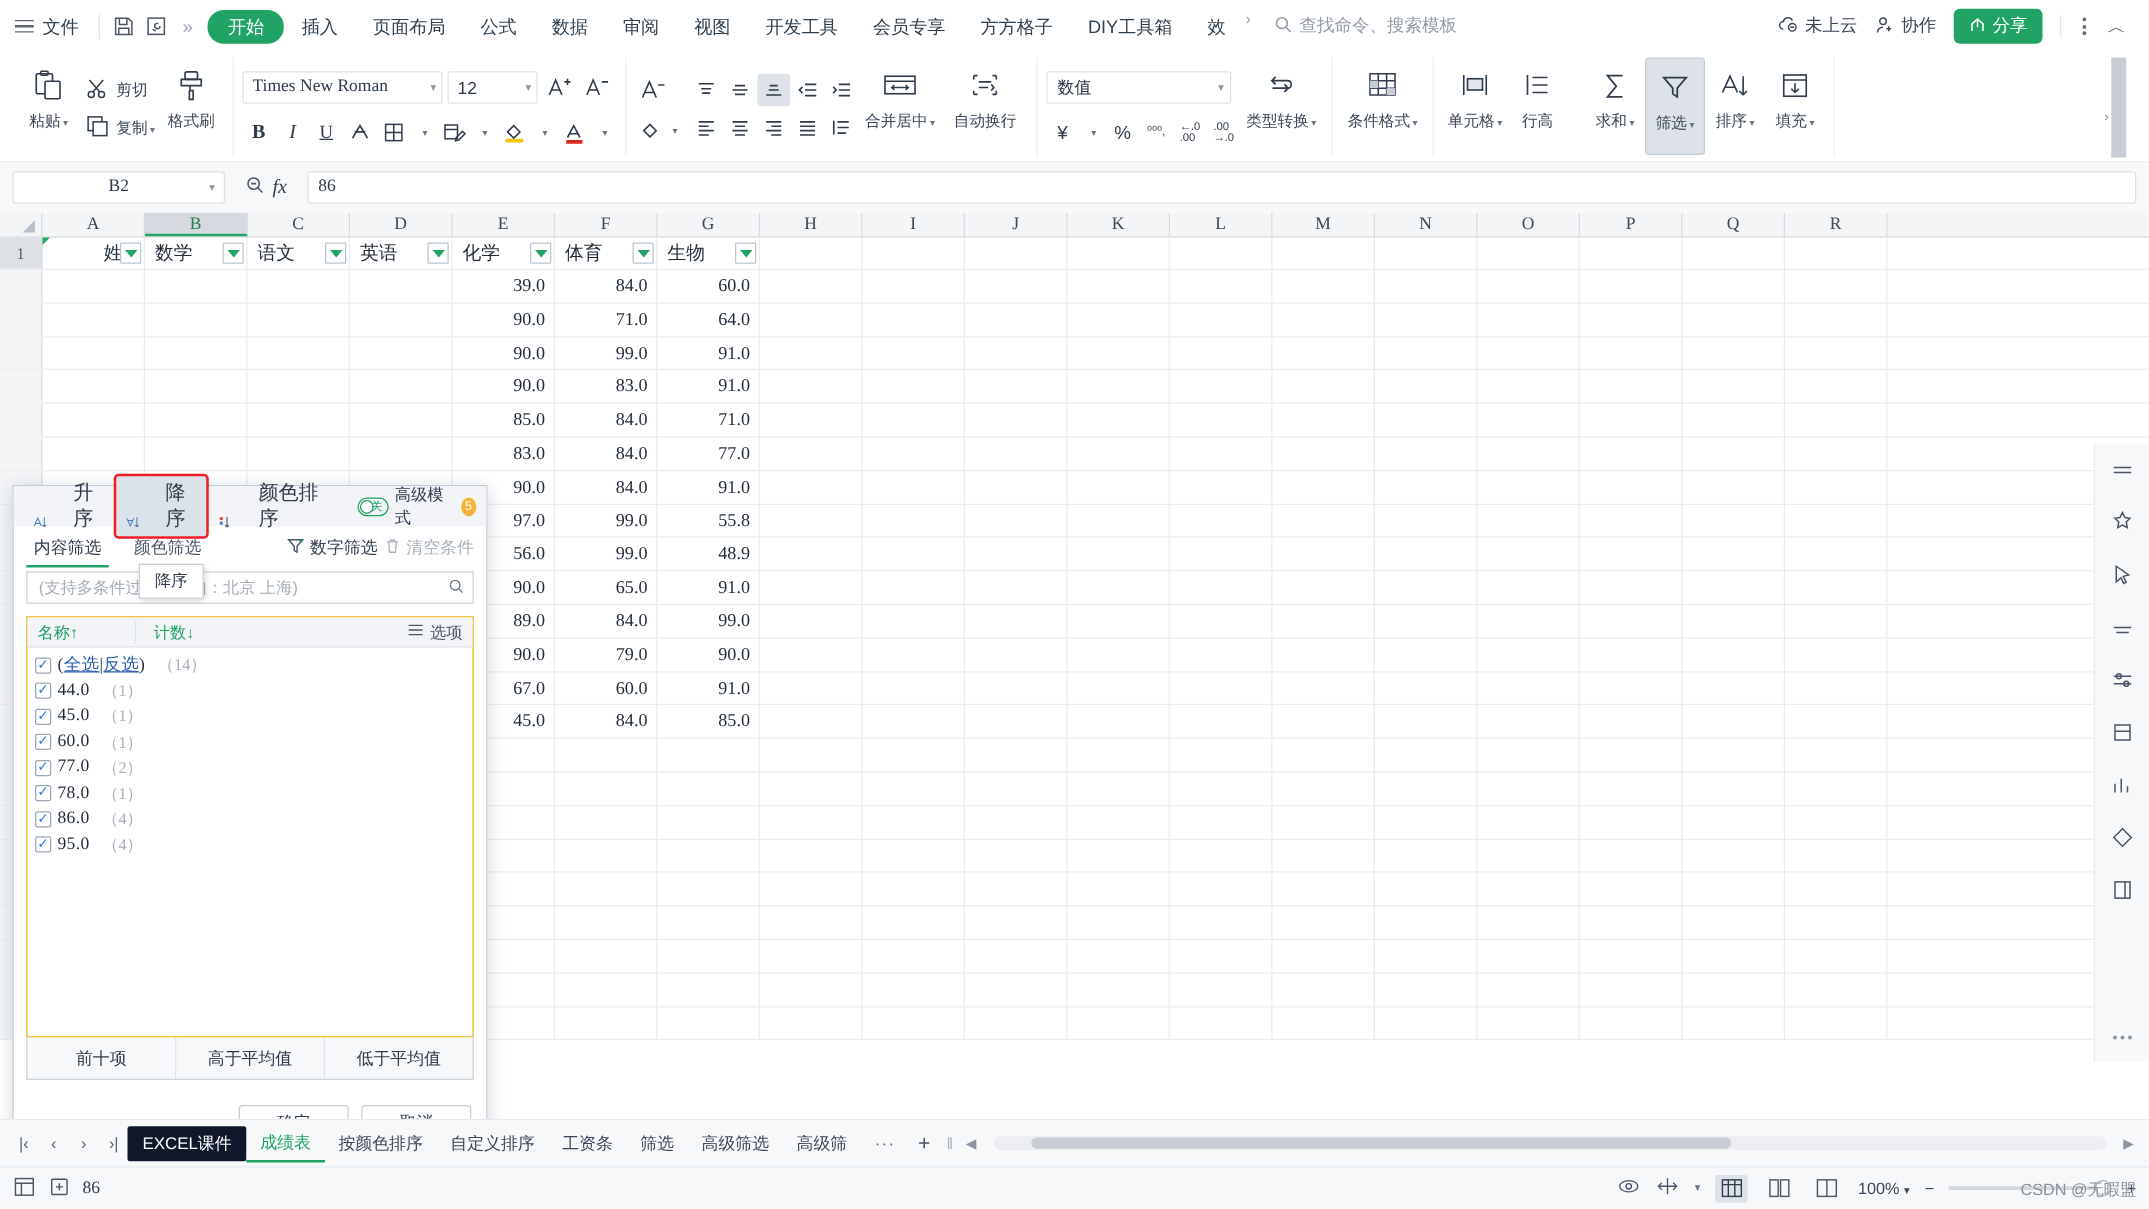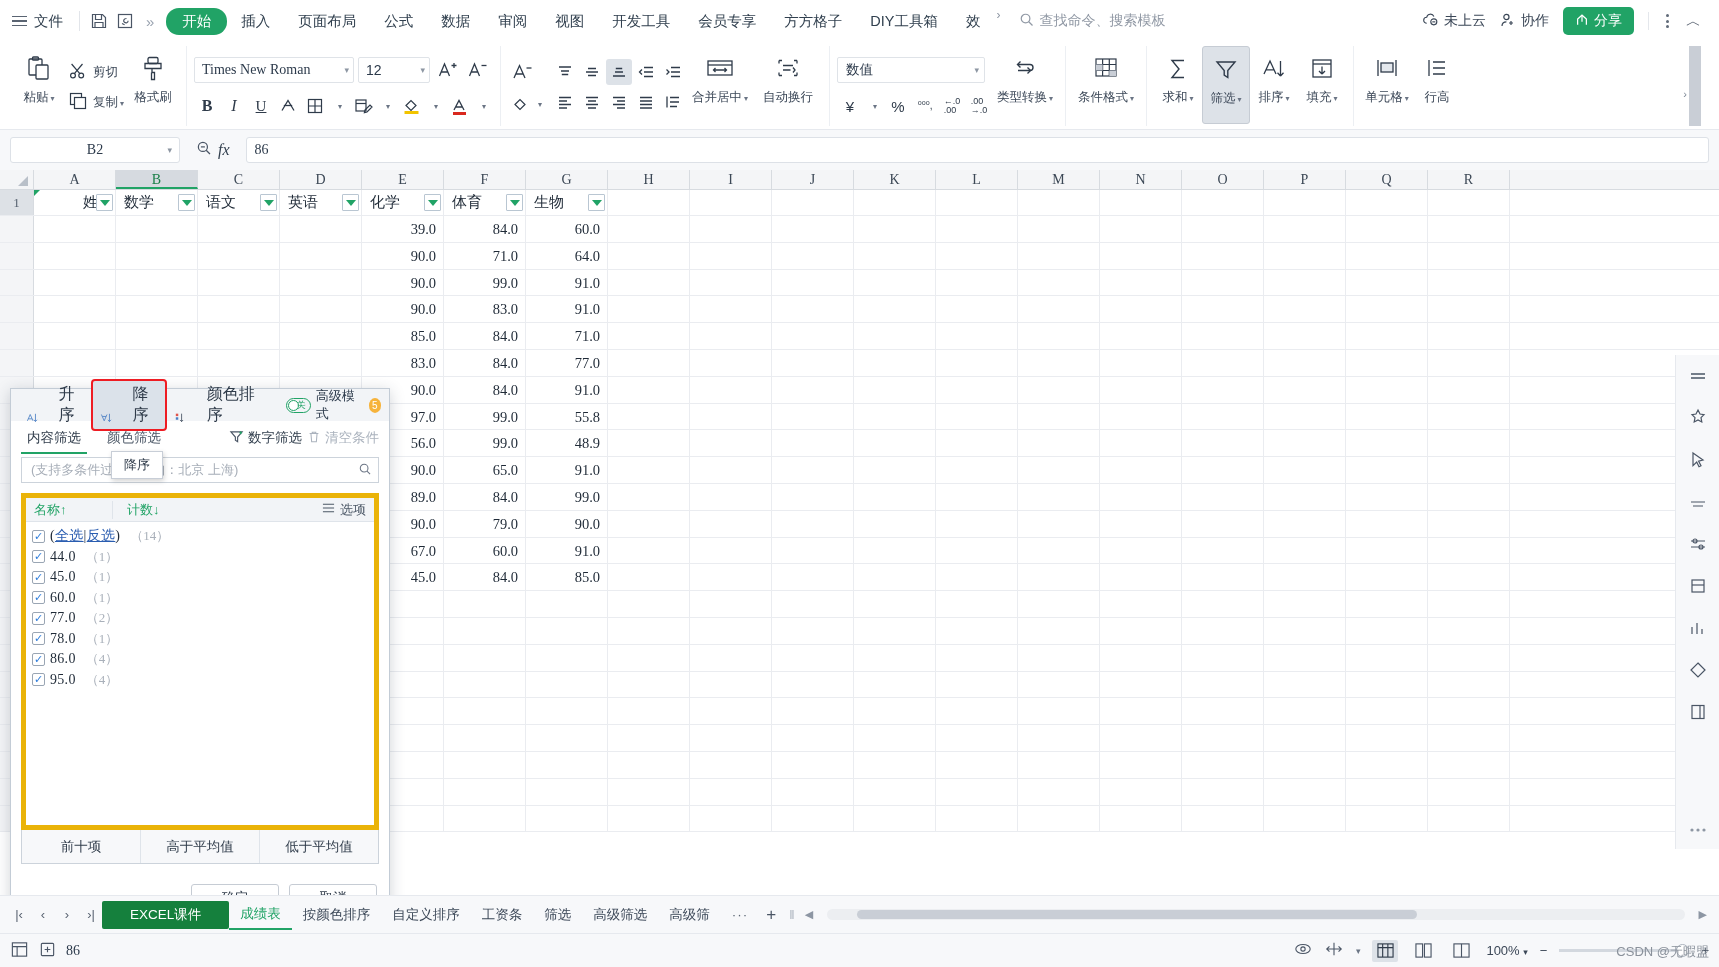--- a/index.html
+++ b/index.html
@@ -116,21 +116,21 @@
   .fp-tab{ font-size:13.5px; color:#4b5766; padding:5px 6px; margin-right:14px; cursor:pointer; position:relative;}
   .fp-tab.active{ color:#2f3b4a; }
   .fp-tab.active::after{ content:""; position:absolute; left:0; right:0; bottom:-2px; height:2px; background:#21a366;}
   .fp-tools{ margin-left:auto; display:flex; align-items:center; gap:5px;}
   .fp-tool{ display:flex; align-items:center; gap:4px; font-size:13.5px; color:#33404f; cursor:pointer;}
   .fp-tool.dim{ color:#aab2bd; }
 
   .fp-search{ margin:2px 10px 0 10px; height:26px; border:1px solid #ccd3db; background:#fff; display:flex; align-items:center;
               padding:0 6px 0 9px; }
   .fp-search .ph{ flex:1; color:#a7aeb8; font-size:13px; }
-  .fp-listbox{ margin:10px 10px 0 10px; flex:1; border:5px solid #eab308; display:flex; flex-direction:column; background:#fff; min-height:0;}
+  .fp-listbox{ margin:10px 10px 0 10px; flex:1; border:1px solid #eab308; display:flex; flex-direction:column; background:#fff; min-height:0;}
   .fp-lhead{ height:24px; background:#f2f4f7; display:flex; align-items:center; padding:0 8px; border-bottom:1px solid #dfe4ea;}
   .fp-lhead .c1{ width:78px; color:#21a366; font-size:13px; }
   .fp-lhead .c2{ flex:1; color:#21a366; font-size:13px; padding-left:14px; border-left:1px solid #dfe4ea;}
   .fp-lhead .c3{ display:flex; align-items:center; gap:5px; color:#4b5766; font-size:13px; cursor:pointer;}
   .fp-items{ flex:1; overflow:hidden; padding:4px 0 0 6px; }
   .fp-item{ height:20.5px; display:flex; align-items:center; gap:5px; font-size:13px; color:#1f2a37; cursor:pointer;}
   .cbx{ width:13px;height:13px;border:1px solid #9aa6b4; background:#fff; border-radius:2px; display:flex;
         align-items:center; justify-content:center; color:#2f7ddb; font-size:11px; line-height:1;}
   .itm-name{ font-family:"Liberation Serif",serif; font-size:14px; letter-spacing:.3px;}
   .itm-cnt{ color:#a9b0ba; font-family:"Liberation Serif",serif; font-size:13px; margin-left:5px;}
@@ -151,21 +151,21 @@
           display:flex; flex-direction:column; align-items:center; padding-top:6px; gap:12px; z-index:30;}
   .rd{ width:30px;height:30px; display:flex; align-items:center; justify-content:center; color:#4a5565; cursor:pointer;}
   .rd.dots{ margin-top:auto; margin-bottom:4px; }
 
   
   .sheetbar{ height:38px; background:#f7f8fa; display:flex; align-items:center; padding:0 8px; flex:0 0 38px; border-top:1px solid #e6e9ee;}
   .nav{ display:flex; align-items:center; gap:2px; color:#5a6472; }
   .nav span{ width:22px;height:22px; display:flex; align-items:center; justify-content:center; cursor:pointer; font-size:13px;}
   .stab{ font-size:13.5px; color:#3b4757; padding:5px 11px; cursor:pointer; white-space:nowrap; }
   .stab.active{ color:#21a366; border-bottom:2px solid #21a366; font-weight:normal;}
-  .stab.red{ background:#15803d; color:#fff; border-radius:2px; padding:5px 28px; }
+  .stab.red{ background:#0f172a; color:#fff; border-radius:2px; padding:5px 12px; }
   .stab.more{ color:#5a6472; letter-spacing:1px;}
   .plus{ width:24px;height:24px; display:flex; align-items:center; justify-content:center; font-size:17px; color:#4a5565; cursor:pointer;}
   .hscroll{ flex:1; margin:0 10px; height:11px; background:#eceef1; border-radius:6px; position:relative;}
   .hscroll .thumb{ position:absolute; left:30px; width:560px; top:1px; bottom:1px; background:#c9ced6; border-radius:6px;}
   .hs-arrow{ color:#8d96a3; font-size:11px; padding:0 4px; cursor:pointer;}
 
   
   .status{ height:34px; background:#f7f8fa; display:flex; align-items:center; padding:0 10px; flex:0 0 34px; border-top:1px solid #e6e9ee;}
   .st-left{ display:flex; align-items:center; gap:10px;}
   .st-val{ font-family:"Liberation Serif",serif; font-size:14px; color:#2c3a4b;}
@@ -528,20 +528,41 @@
             <rect x="4" y="3" width="20" height="17"></rect>
               <path d="M4 8.5h20M4 14.5h20M10.6 3v17M17.3 3v17"></path>
             <rect x="4" y="8.5" width="6.6" height="6" fill="#c9ced6" stroke="none"></rect>
             <rect x="17.3" y="14.5" width="6.7" height="5.5" fill="#c9ced6" stroke="none"></rect>
           </svg>
         </span>
         <span class="lb"><span>条件格式</span><span class="cadr">▾</span></span>
       </div>
     </div>
 
+    <div class="rgroup" style="border-right:none;">
+      <div class="bigbtn" style="width:52px;">
+        <span class="ic">
+          <svg width="26" height="26" viewBox="0 0 26 26" fill="none" stroke="#2f3b4a" stroke-width="1.3">
+            <path d="M4 4v16M22 4v16"></path>
+              <rect x="7" y="7" width="12" height="9" fill="#e4e8ed" stroke="#2f3b4a"></rect>
+          </svg>
+        </span>
+        <span class="lb"><span>单元格</span><span class="cadr">▾</span></span>
+      </div>
+      <div class="bigbtn" style="width:48px;">
+        <span class="ic">
+          <svg width="26" height="26" viewBox="0 0 26 26" fill="none" stroke="#2f3b4a" stroke-width="1.3">
+            <path d="M5 4v16"></path>
+              <path d="M9 6h12M9 12h12M9 18h12"></path>
+          </svg>
+        </span>
+        <span class="lb">行高</span>
+      </div>
+    </div>
+
     <div class="rgroup">
       <div class="bigbtn" style="width:48px;">
         <span class="ic">
           <svg width="26" height="26" viewBox="0 0 26 26" fill="none" stroke="#2f3b4a" stroke-width="1.4">
             <path d="M19 4.5H7l7 8.5-7 8.5h12"></path>
           </svg>
         </span>
         <span class="lb"><span>求和</span><span class="cadr">▾</span></span>
       </div>
       <div class="bigbtn" style="width:48px;background:#dde2e8;border:1px solid #c6ccd4;border-radius:3px;">
@@ -563,41 +584,20 @@
       </div>
       <div class="bigbtn" style="width:48px;">
         <span class="ic">
           <svg width="26" height="26" viewBox="0 0 26 26" fill="none" stroke="#2f3b4a" stroke-width="1.3">
             <rect x="4" y="4" width="18" height="17"></rect>
               <path d="M4 8h18"></path>
               <path d="M13 10.5v7M13 18l-3-3M13 18l3-3"></path>
           </svg>
         </span>
         <span class="lb"><span>填充</span><span class="cadr">▾</span></span>
-      </div>
-    </div>
-
-    <div class="rgroup" style="border-right:none;">
-      <div class="bigbtn" style="width:52px;">
-        <span class="ic">
-          <svg width="26" height="26" viewBox="0 0 26 26" fill="none" stroke="#2f3b4a" stroke-width="1.3">
-            <path d="M4 4v16M22 4v16"></path>
-              <rect x="7" y="7" width="12" height="9" fill="#e4e8ed" stroke="#2f3b4a"></rect>
-          </svg>
-        </span>
-        <span class="lb"><span>单元格</span><span class="cadr">▾</span></span>
-      </div>
-      <div class="bigbtn" style="width:48px;">
-        <span class="ic">
-          <svg width="26" height="26" viewBox="0 0 26 26" fill="none" stroke="#2f3b4a" stroke-width="1.3">
-            <path d="M5 4v16"></path>
-              <path d="M9 6h12M9 12h12M9 18h12"></path>
-          </svg>
-        </span>
-        <span class="lb">行高</span>
       </div>
     </div>
 
     <div class="ribbon-chev">›</div>
     <div class="ribbon-right-scroll"></div>
   </div>
 
   <div class="fbar">
     <div class="namebox">
       <span>B2</span>

